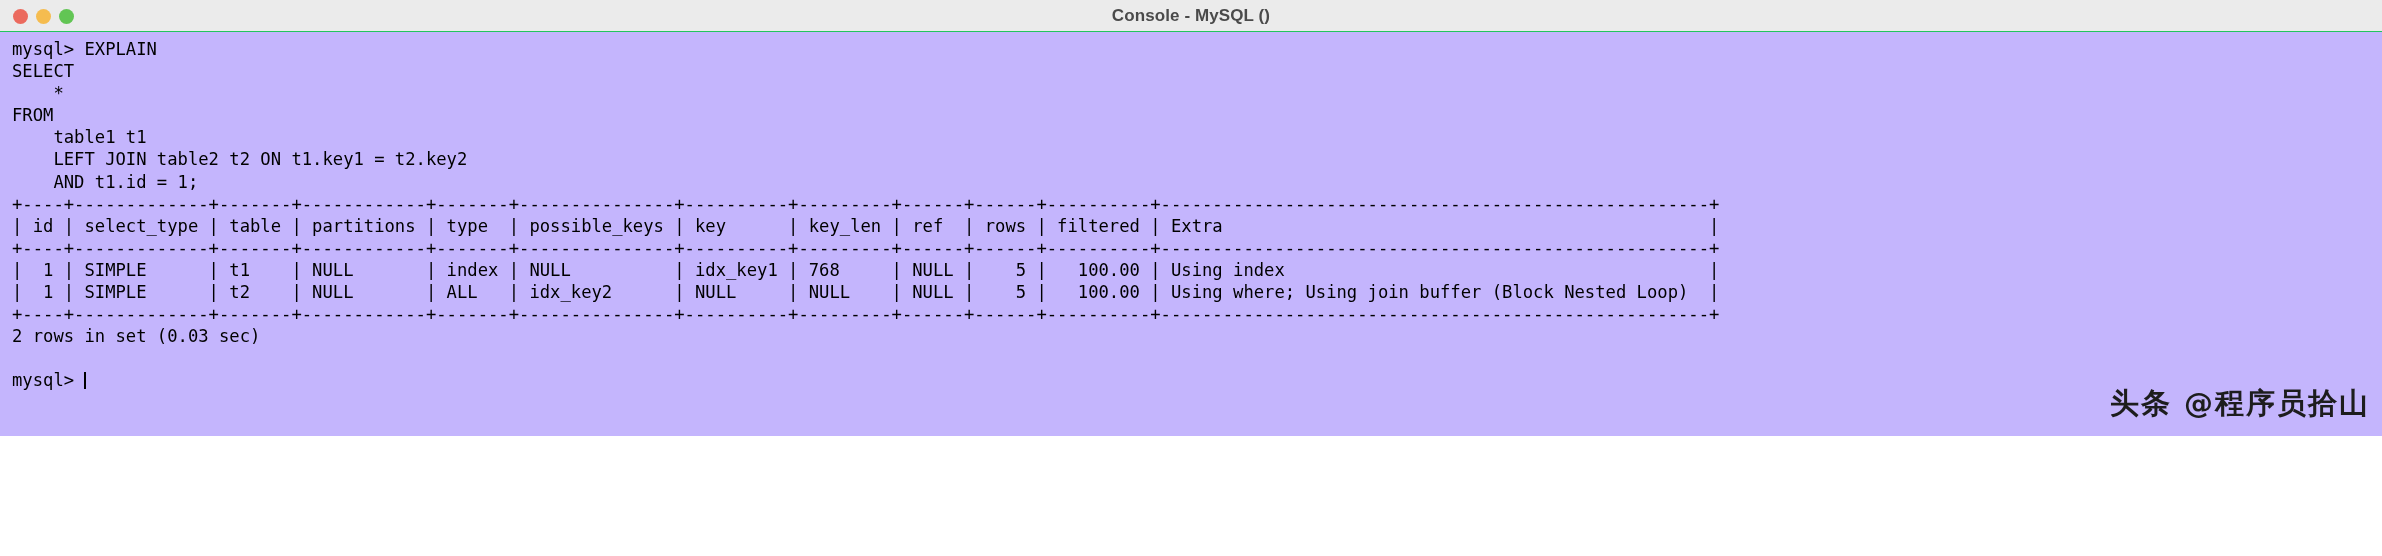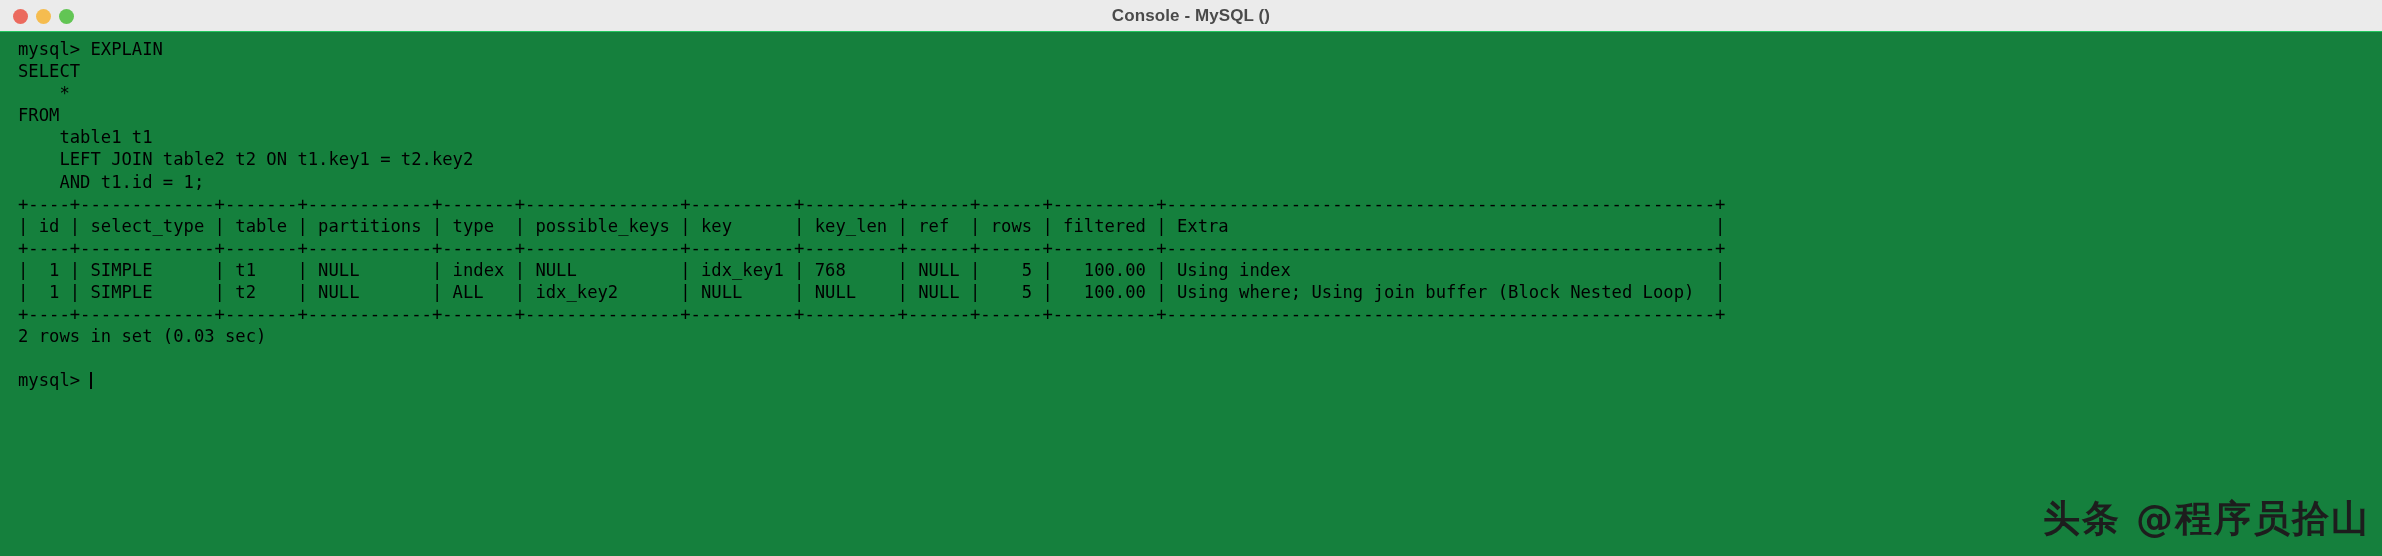--- a/index.html
+++ b/index.html
@@ -50,24 +50,24 @@
     font-family: "Liberation Sans", sans-serif;
     font-size: 17px;
     font-weight: bold;
     color: #4a4a4a;
     letter-spacing: 0.1px;
   }
 
   
   #terminal {
     position: relative;
-    background: #15803d;
-    padding: 6px 0 0 18px;
+    background: #c4b5fd;
+    padding: 6px 0 0 12px;
     box-sizing: border-box;
-    height: 524px;
+    height: 404px;
   }
   #console-output {
     margin: 0;
     font-family: "DejaVu Sans Mono", monospace;
     font-size: 17.2px;
     line-height: 22.1px;
     color: #000000;
     white-space: pre;
     letter-spacing: 0px;
   }
@@ -78,21 +78,21 @@
     background: #000000;
     vertical-align: -3px;
   }
 
   
   #watermark {
     position: absolute;
     right: 12px;
     bottom: 12px;
     font-family: "DejaVu Sans", sans-serif;
-    font-size: 37px;
+    font-size: 29px;
     font-weight: bold;
     color: #1d1d1d;
     letter-spacing: 2px;
     white-space: nowrap;
   }
 </style>
 </head>
 <body>
 
 <div id="titlebar">

